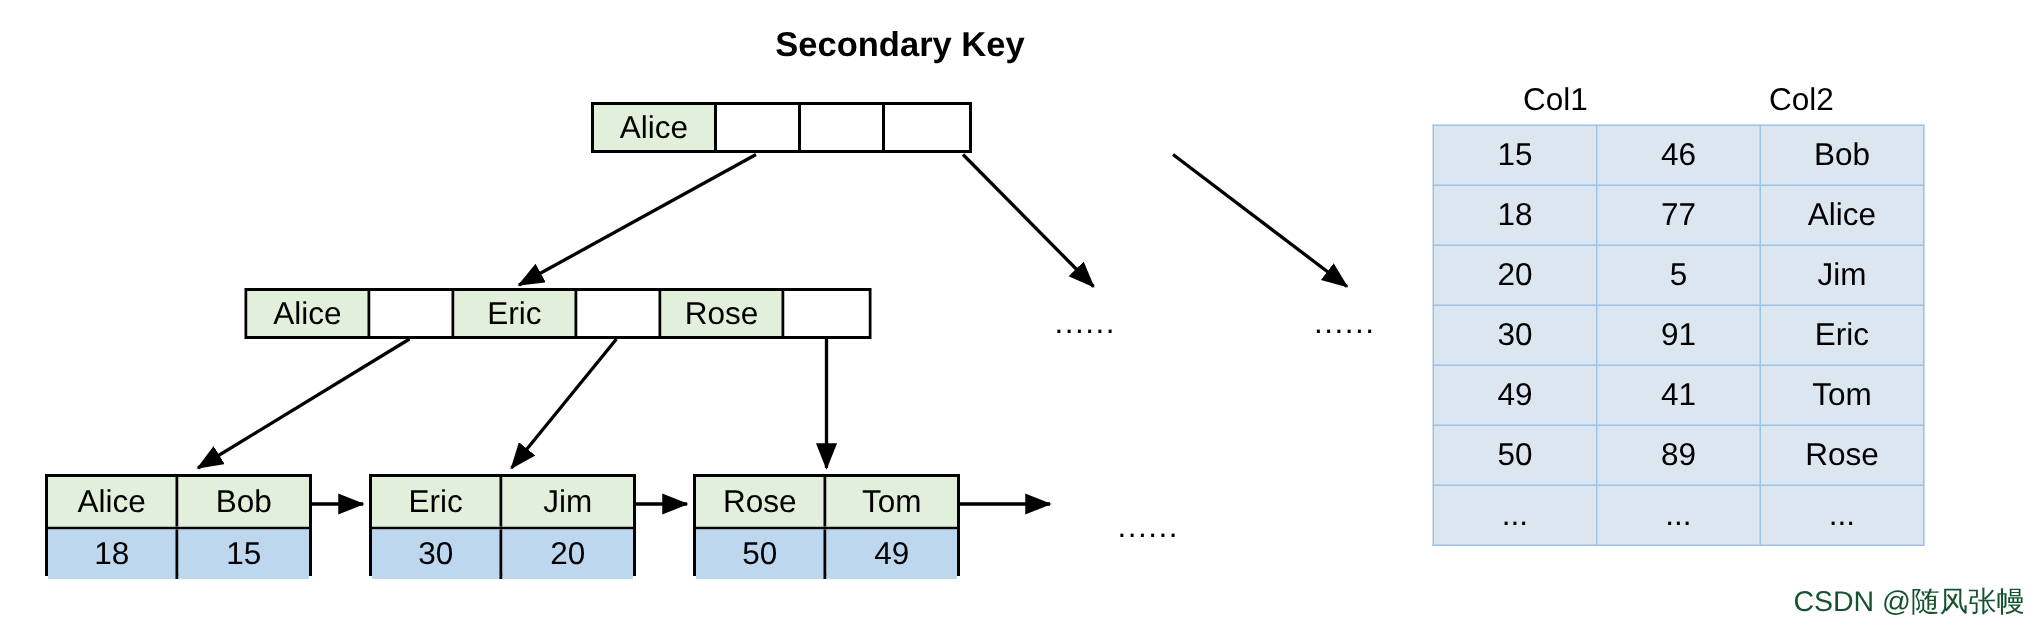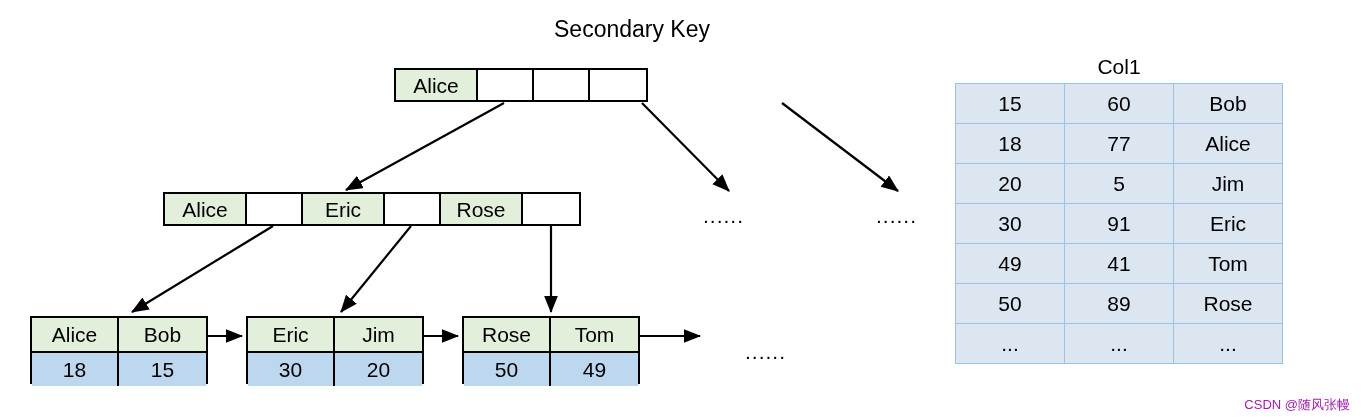--- a/index.html
+++ b/index.html
@@ -26,24 +26,25 @@
     position: absolute;
     left: 0; top: 0;
     width: 940px; height: 420px;
     pointer-events: none;
   }
 
   .diagram-title {
     position: absolute;
     left: 490px; top: 14px;
     width: 220px;
-    text-align: right;
+    text-align: center;
     font-size: 23px;
     line-height: 30px;
     white-space: nowrap;
+    font-weight: bold;
   }
 
   
   .index-node {
     position: absolute;
     display: flex;
     border: 2px solid #000;
     box-sizing: border-box;
     background: #fff;
     height: 34px;
@@ -135,22 +136,22 @@
     height: 37px;
     text-align: center;
     font-size: 21px;
     white-space: nowrap;
   }
 
   
   #watermark {
     position: absolute;
     right: 12px; bottom: 6px;
-    font-size: 13px;
-    color: #a21caf;
+    font-size: 19px;
+    color: #14532d;
     white-space: nowrap;
   }
 </style>
 </head>
 <body>
 
 <div id="diagram-area">
 
   <svg id="svg-connectors" viewBox="0 0 940 420" xmlns="http://www.w3.org/2000/svg">
     <defs>
@@ -226,26 +227,27 @@
   </div>
 
   <div class="ellipsis" id="ellipsis-mid-1">......</div>
   <div class="ellipsis" id="ellipsis-mid-2">......</div>
   <div class="ellipsis" id="ellipsis-leaf">......</div>
 </div>
 
 <div id="data-table-wrap">
   <div id="data-table-headers">
     <div class="th">Col1</div>
+    <div class="th">Col2</div>
   </div>
   <table class="data-table">
     <tbody>
       <tr>
         <td>15</td>
-        <td>60</td>
+        <td>46</td>
         <td>Bob</td>
       </tr>
       <tr>
         <td>18</td>
         <td>77</td>
         <td>Alice</td>
       </tr>
       <tr>
         <td>20</td>
         <td>5</td>

